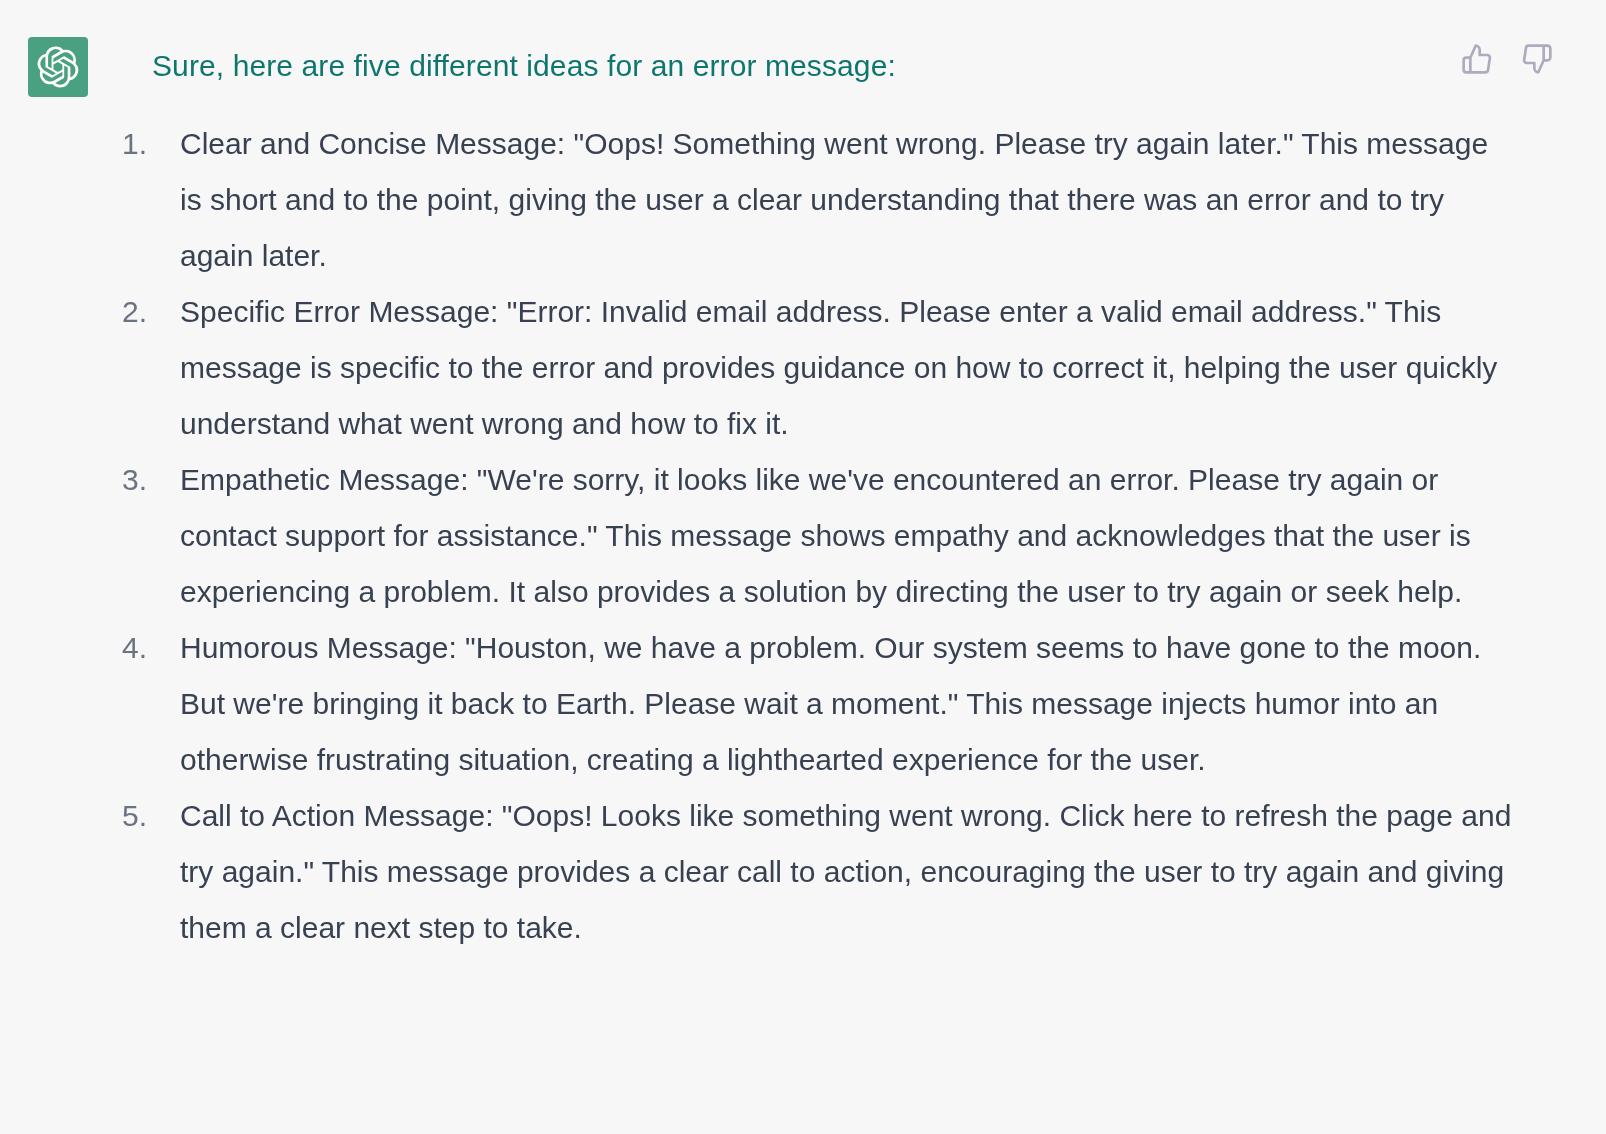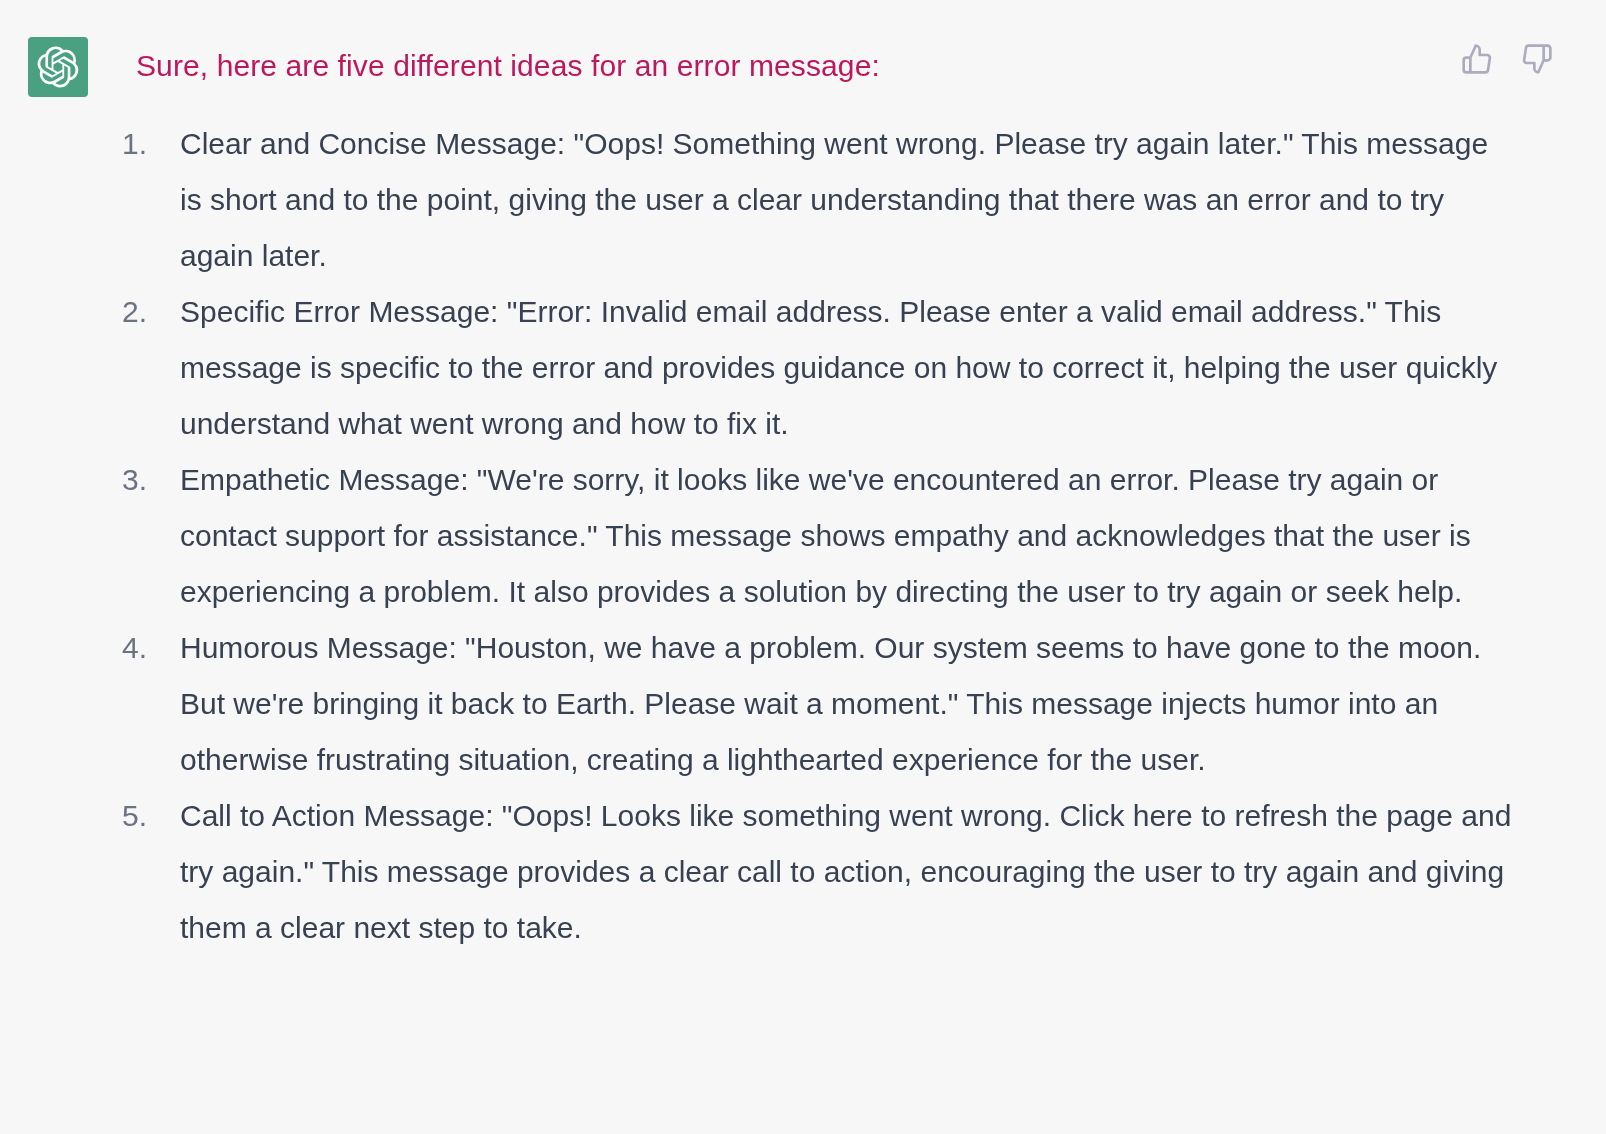--- a/index.html
+++ b/index.html
@@ -33,22 +33,23 @@
     .avatar svg { width: 42px; height: 42px; }
     .content {
       position: absolute;
       left: 136px;
       top: 44px;
       width: 1300px;
     }
     .intro {
       font-size: 30px;
       line-height: 44px;
-      color: #be185d;
+      color: #0f766e;
       letter-spacing: 0.1px;
+      margin-left: 16px;
     }
     .list {
       list-style: none;
       margin-top: 28px;
       position: relative;
     }
     .list-item {
       position: relative;
       padding-left: 44px;
       font-size: 30px;

